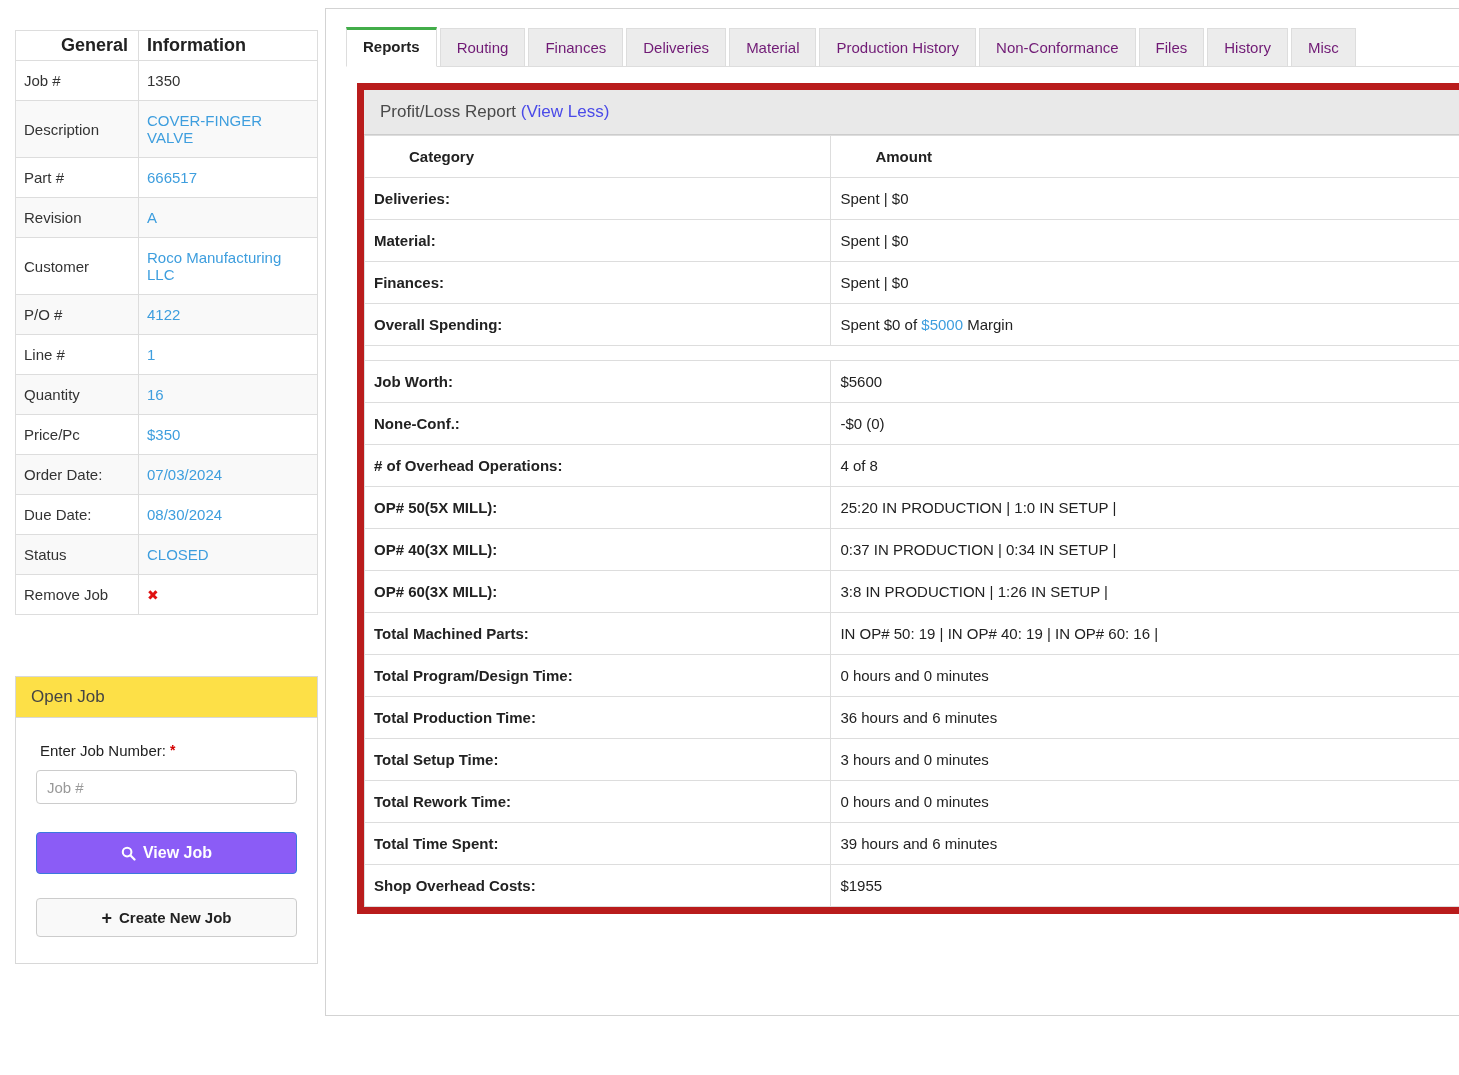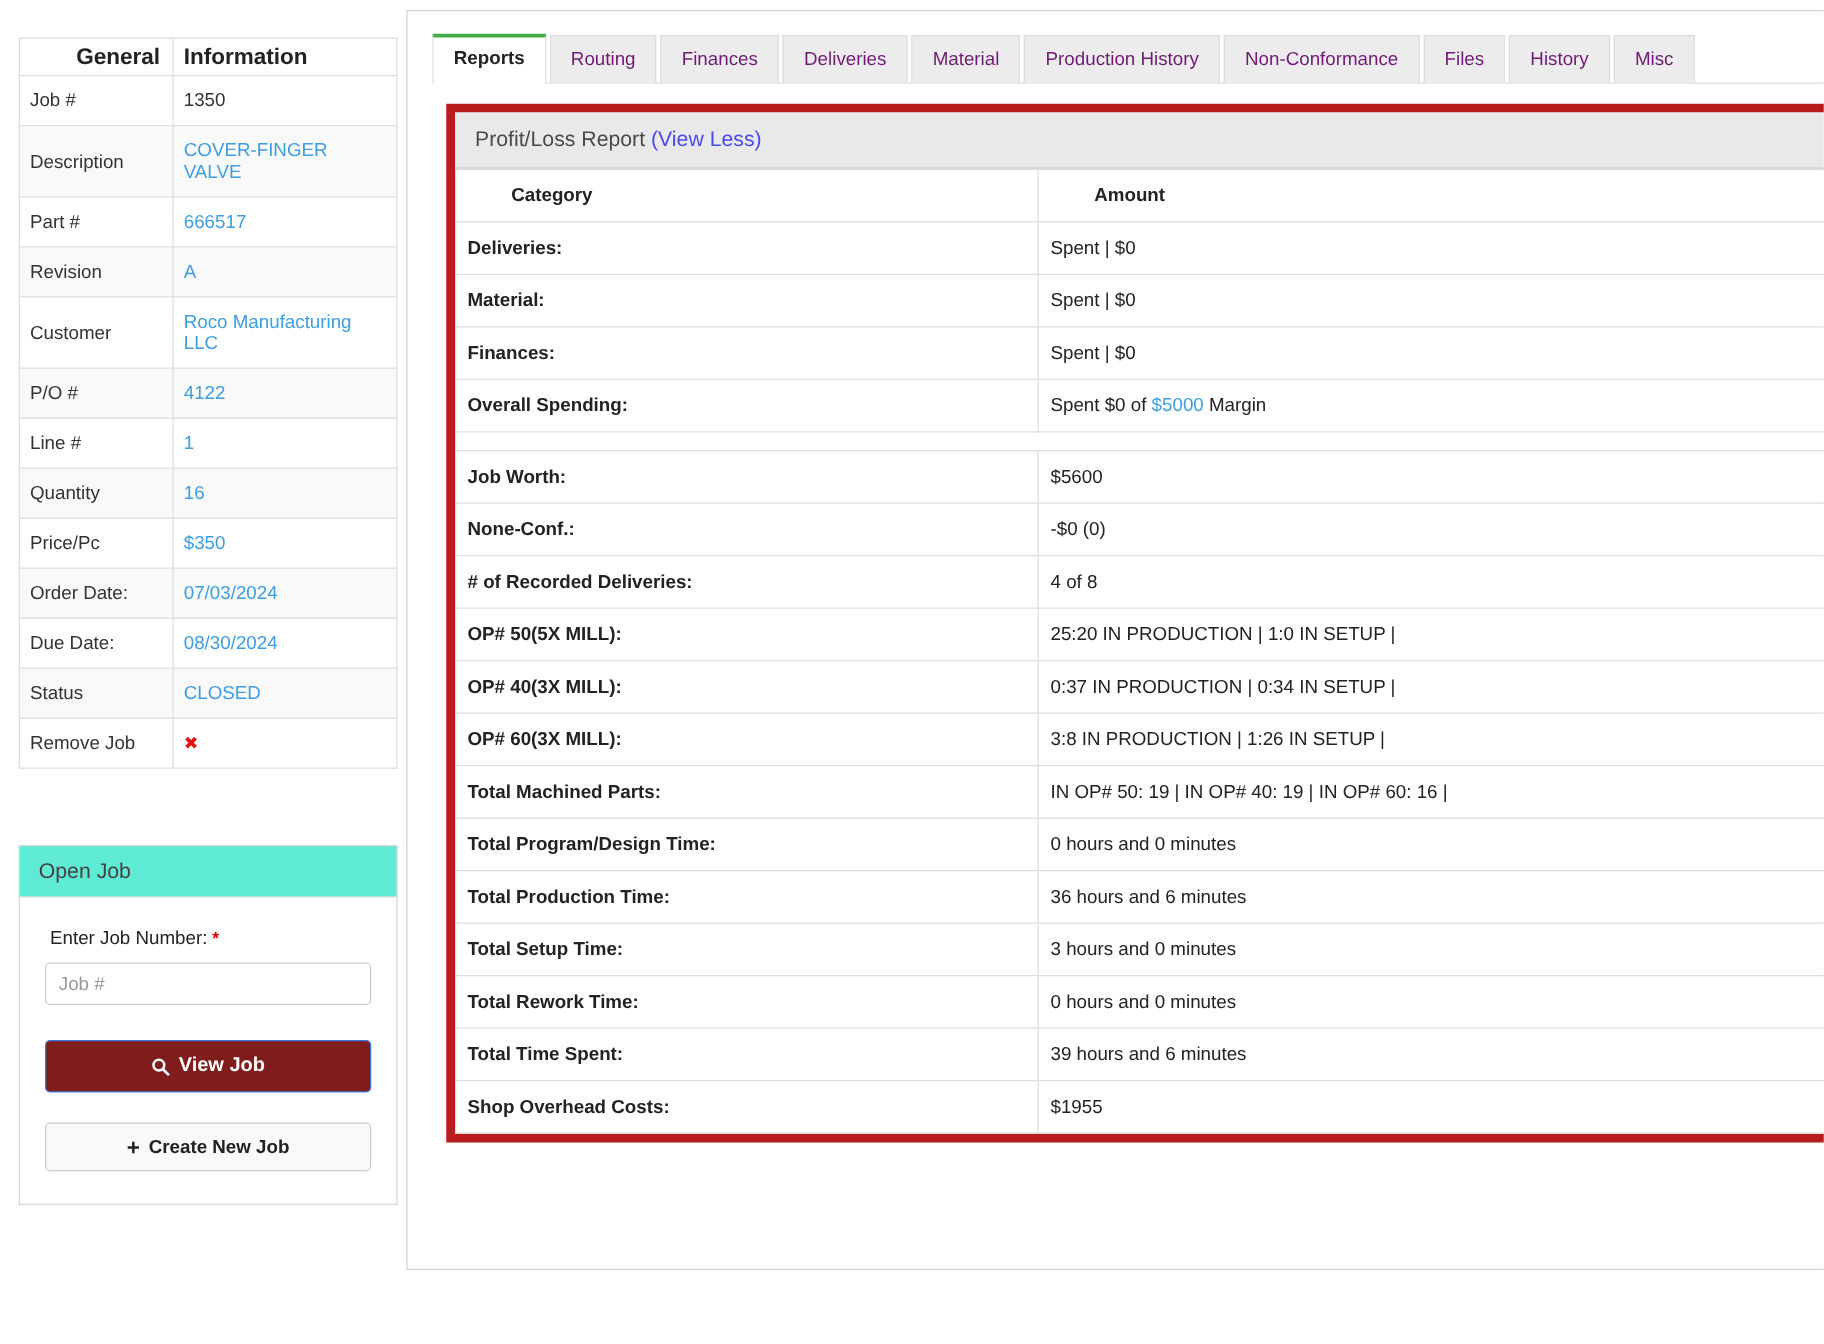--- a/index.html
+++ b/index.html
@@ -15,33 +15,33 @@
   table.info td { padding:11px 8px; }
   table.info th:first-child, table.info td:first-child { width:123px; }
   table.info th:first-child { text-align:right; padding-right:10px; }
   table.info tbody tr:nth-child(even) { background:#f9f9f9; }
   .val-link { color:#3e9ede; text-decoration:none; cursor:pointer; }
   .val-plain { color:#333; }
   .remove-x { color:#e01212; font-weight:bold; font-size:14px; cursor:pointer; }
 
   
   .openjob { position:absolute; left:15px; top:676px; width:303px; }
-  .openjob-header { background:#5eead4; border:1px solid #d8d8d8; padding:10px 15px;
+  .openjob-header { background:#fde047; border:1px solid #d8d8d8; padding:10px 15px;
     font-size:17px; color:#444; }
   .openjob-body { background:#fff; border:1px solid #d8d8d8; border-top:none;
     padding:24px 20px 26px 20px; }
   .job-label { font-size:15px; color:#222; margin-left:4px; }
   .req { color:#d40000; font-weight:bold; margin-left:4px; font-size:14px; vertical-align:top; }
   .job-input { display:block; width:100%; margin-top:10px; height:34px; padding:6px 10px;
     font-size:15px; color:#555; border:1px solid #ccc; border-radius:4px; outline:none;
     font-family:inherit; }
   .job-input::placeholder { color:#999; }
   .btn { display:flex; align-items:center; justify-content:center; gap:7px; width:100%;
     border-radius:4px; cursor:pointer; font-family:inherit; }
-  .btn-view { margin-top:28px; background:#7f1d1d; border:1px solid #3b78de; color:#fff;
+  .btn-view { margin-top:28px; background:#8b5cf6; border:1px solid #3b78de; color:#fff;
     font-weight:bold; font-size:16px; padding:11px 0; }
   .btn-create { margin-top:24px; background:#f9f9f9; border:1px solid #ccc; color:#222;
     font-weight:bold; font-size:15px; padding:10px 0; }
   .plus-glyph { font-weight:bold; font-size:18px; line-height:14px; }
 
   
   .main-panel { position:absolute; left:325px; top:8px; width:1245px; height:1008px;
     background:#fff; border:1px solid #d3d3d3; }
   .tabs { display:flex; align-items:flex-end; gap:3px; margin:18px 20px 0 20px;
     border-bottom:1px solid #ddd; }
@@ -203,21 +203,21 @@
         </tr>
         <tr>
           <td class="cat">Job Worth:</td>
           <td>$5600</td>
         </tr>
         <tr>
           <td class="cat">None-Conf.:</td>
           <td>-$0 (0)</td>
         </tr>
         <tr>
-          <td class="cat"># of Recorded Deliveries:</td>
+          <td class="cat"># of Overhead Operations:</td>
           <td>4 of 8</td>
         </tr>
         <tr>
           <td class="cat">OP# 50(5X MILL):</td>
           <td>25:20 IN PRODUCTION | 1:0 IN SETUP |</td>
         </tr>
         <tr>
           <td class="cat">OP# 40(3X MILL):</td>
           <td>0:37 IN PRODUCTION | 0:34 IN SETUP |</td>
         </tr>

